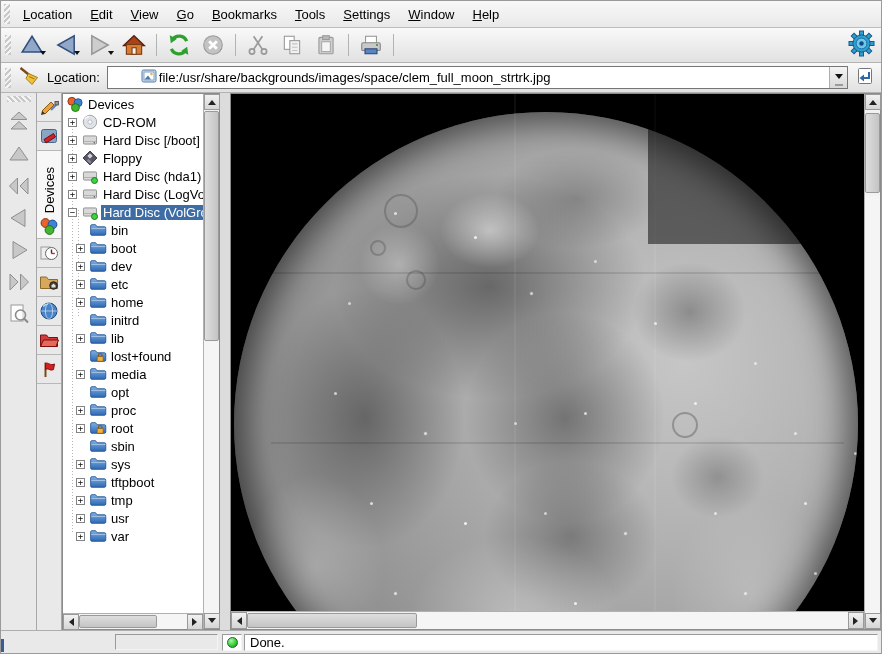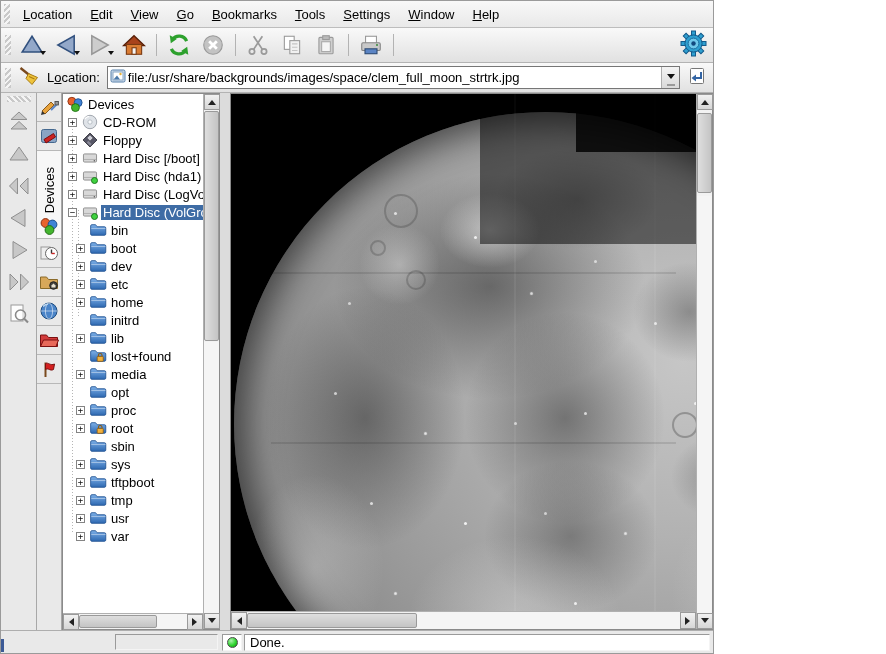--- a/index.html
+++ b/index.html
@@ -1,17 +1,17 @@
 <!DOCTYPE html>
 <html><head>
 <meta charset="utf-8">
 <style>
   html,body{margin:0;padding:0;background:#fff;}
   *{box-sizing:border-box;}
-  .window{width:714px;height:654px;display:flex;flex-direction:column;
+  .window{width:882px;height:654px;display:flex;flex-direction:column;
     font-family:"Liberation Sans",sans-serif;font-size:13px;color:#000;
     background:#dcdcdc;border:1px solid #9a9a9a;}
   
   .menubar{height:27px;flex:none;display:flex;align-items:center;
     background:linear-gradient(#f8f8f8,#e9e9e9);border-bottom:1px solid #bdbdbd;padding-left:2px;}
   .handle-v{width:6px;height:20px;margin:0 4px 0 1px;flex:none;
     background:repeating-linear-gradient(135deg,#c9c9c9 0 2px,#f4f4f4 2px 4px);}
   .menu-item{padding:2px 9px;cursor:default;}
   .accel{text-decoration:underline;}
   
@@ -26,21 +26,21 @@
   .tb-btn[data-dropdown="true"]::before{content:"";position:absolute;bottom:2px;right:3px;
     border:3.5px solid transparent;border-top:4.5px solid #111;}
   .tb-spacer{flex:1;}
   .app-logo{width:34px;height:32px;display:flex;align-items:center;justify-content:center;}
   .app-logo svg{width:27px;height:27px;}
   
   .loc-clear-btn{width:28px;height:26px;display:flex;align-items:center;justify-content:center;flex:none;}
   .loc-clear-btn svg{width:22px;height:22px;}
   .loc-label{margin:0 7px 0 4px;flex:none;}
   .combo{flex:1;display:flex;align-items:stretch;height:23px;background:#fff;
-    border:1px solid #767676;min-width:0;}
+    border:1px solid #767676;min-width:0;padding-left:31px;}
   .combo-icon{width:20px;display:flex;align-items:center;justify-content:center;flex:none;}
   .combo-icon svg{width:16px;height:16px;}
   .combo-text{flex:1;display:flex;align-items:center;white-space:nowrap;overflow:hidden;min-width:0;}
   .combo-arrow{width:18px;flex:none;border-left:1px solid #aeaeae;background:linear-gradient(#f4f4f4,#d9d9d9);
     display:flex;flex-direction:column;align-items:center;justify-content:center;gap:1px;}
   .combo-arrow .tri{border:4px solid transparent;border-top:5px solid #111;margin-top:4px;}
   .combo-arrow .bar{width:8px;height:2px;background:#9a9a9a;}
   .go-btn{width:26px;height:26px;margin-left:4px;display:flex;align-items:center;justify-content:center;flex:none;}
   .go-btn svg{width:20px;height:20px;}
   
@@ -465,37 +465,37 @@
                 <circle cx="11" cy="11" r="2.6" fill="#f8fafc" stroke="#aeb6bd"></circle>
                 <path d="M4.5 7.5 a7.4 7.4 0 0 1 5.5-3.4" fill="none" stroke="#fff" stroke-width="1.6"></path>
               </svg>
             </span>
             <span class="lbl">CD-ROM</span>
           </div>
           <div class="trow trow-dev" data-expander="plus">
             <span class="exp"></span>
             <span class="glyph">
               <svg viewBox="0 0 22 22">
+                <rect x="3" y="6" width="16" height="10" rx="1.4" fill="#d8d8d8" stroke="#7f7f7f"></rect>
+                <line x1="3.5" y1="12.8" x2="18.5" y2="12.8" stroke="#aaa"></line>
+                <circle cx="16.3" cy="14.3" r="0.9" fill="#555"></circle>
+              </svg>
+            </span>
+            <span class="lbl">Hard Disc  [/boot]</span>
+          </div>
+          <div class="trow trow-dev" data-expander="plus">
+            <span class="exp"></span>
+            <span class="glyph">
+              <svg viewBox="0 0 22 22">
                 <polygon points="11,2.5 19.5,11 11,19.5 2.5,11" fill="#565666" stroke="#26262e"></polygon>
                 <polygon points="11,4.5 15,8.5 11,12.5 7,8.5" fill="#cfcfd8" stroke="#44444f"></polygon>
                 <polygon points="9,12 13,16 11,18 7,14" fill="#8a8a98"></polygon>
               </svg>
             </span>
             <span class="lbl">Floppy</span>
-          </div>
-          <div class="trow trow-dev" data-expander="plus">
-            <span class="exp"></span>
-            <span class="glyph">
-              <svg viewBox="0 0 22 22">
-                <rect x="3" y="6" width="16" height="10" rx="1.4" fill="#d8d8d8" stroke="#7f7f7f"></rect>
-                <line x1="3.5" y1="12.8" x2="18.5" y2="12.8" stroke="#aaa"></line>
-                <circle cx="16.3" cy="14.3" r="0.9" fill="#555"></circle>
-              </svg>
-            </span>
-            <span class="lbl">Hard Disc  [/boot]</span>
           </div>
           <div class="trow trow-dev" data-expander="plus" data-mounted="true">
             <span class="exp"></span>
             <span class="glyph">
               <svg viewBox="0 0 22 22">
                 <rect x="3" y="6" width="16" height="10" rx="1.4" fill="#d8d8d8" stroke="#7f7f7f"></rect>
                 <line x1="3.5" y1="12.8" x2="18.5" y2="12.8" stroke="#aaa"></line>
                 <circle cx="16.3" cy="14.3" r="0.9" fill="#555"></circle>
               </svg>
             </span>

